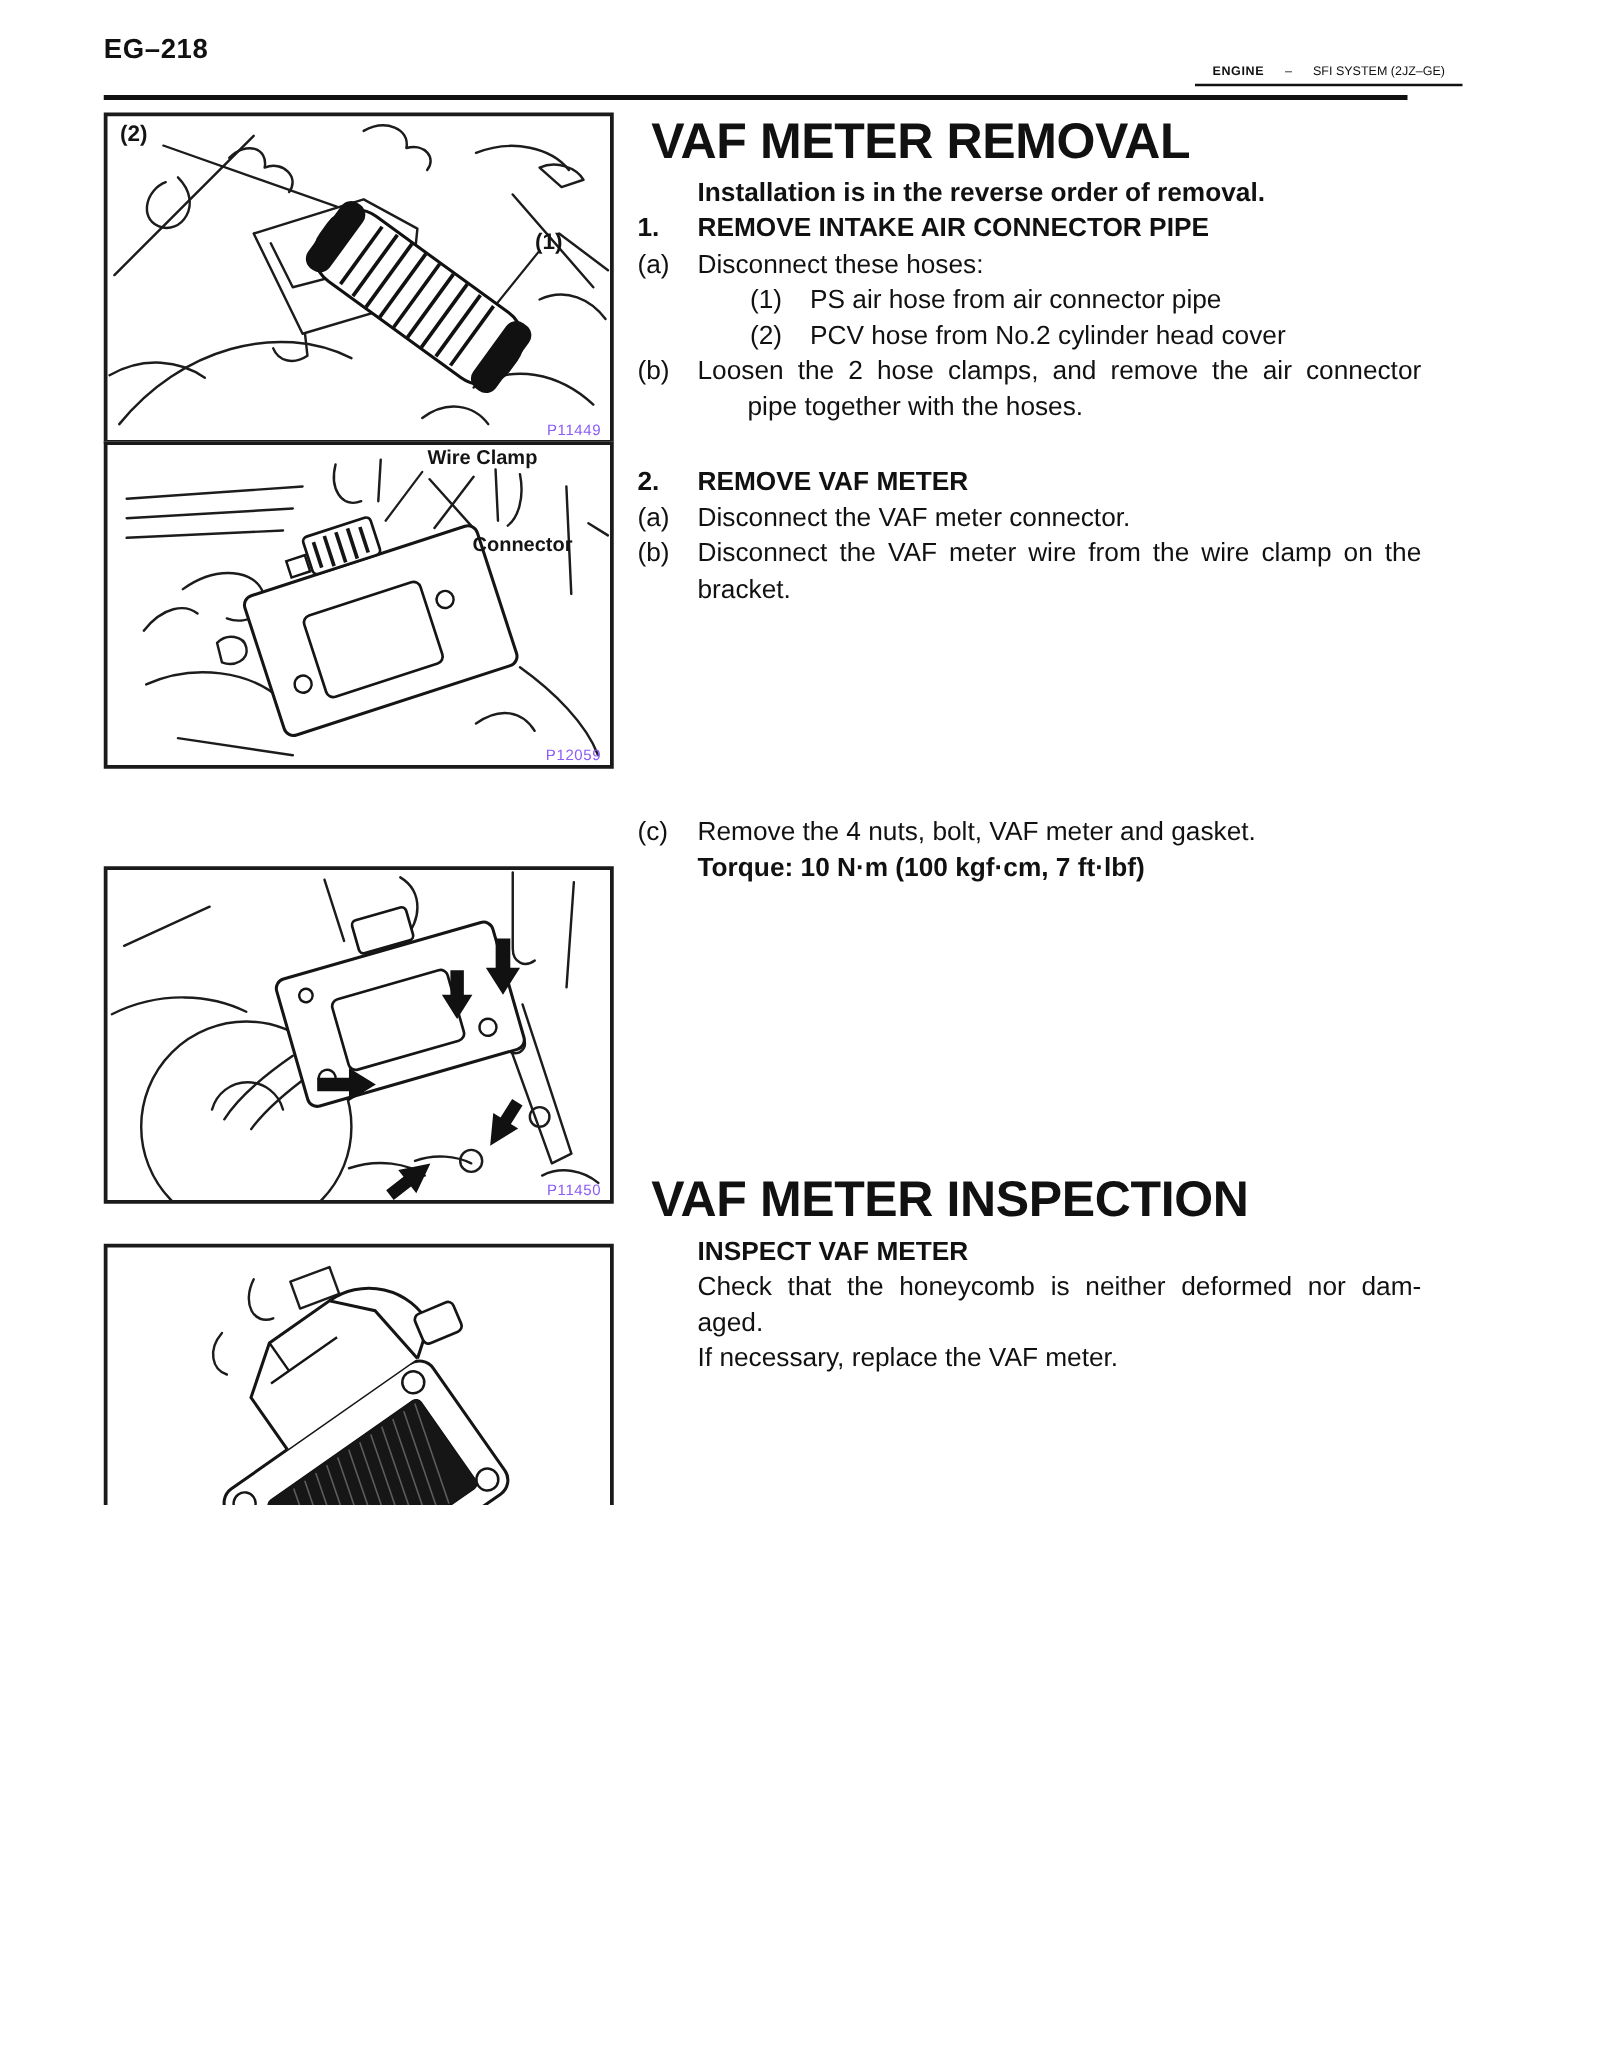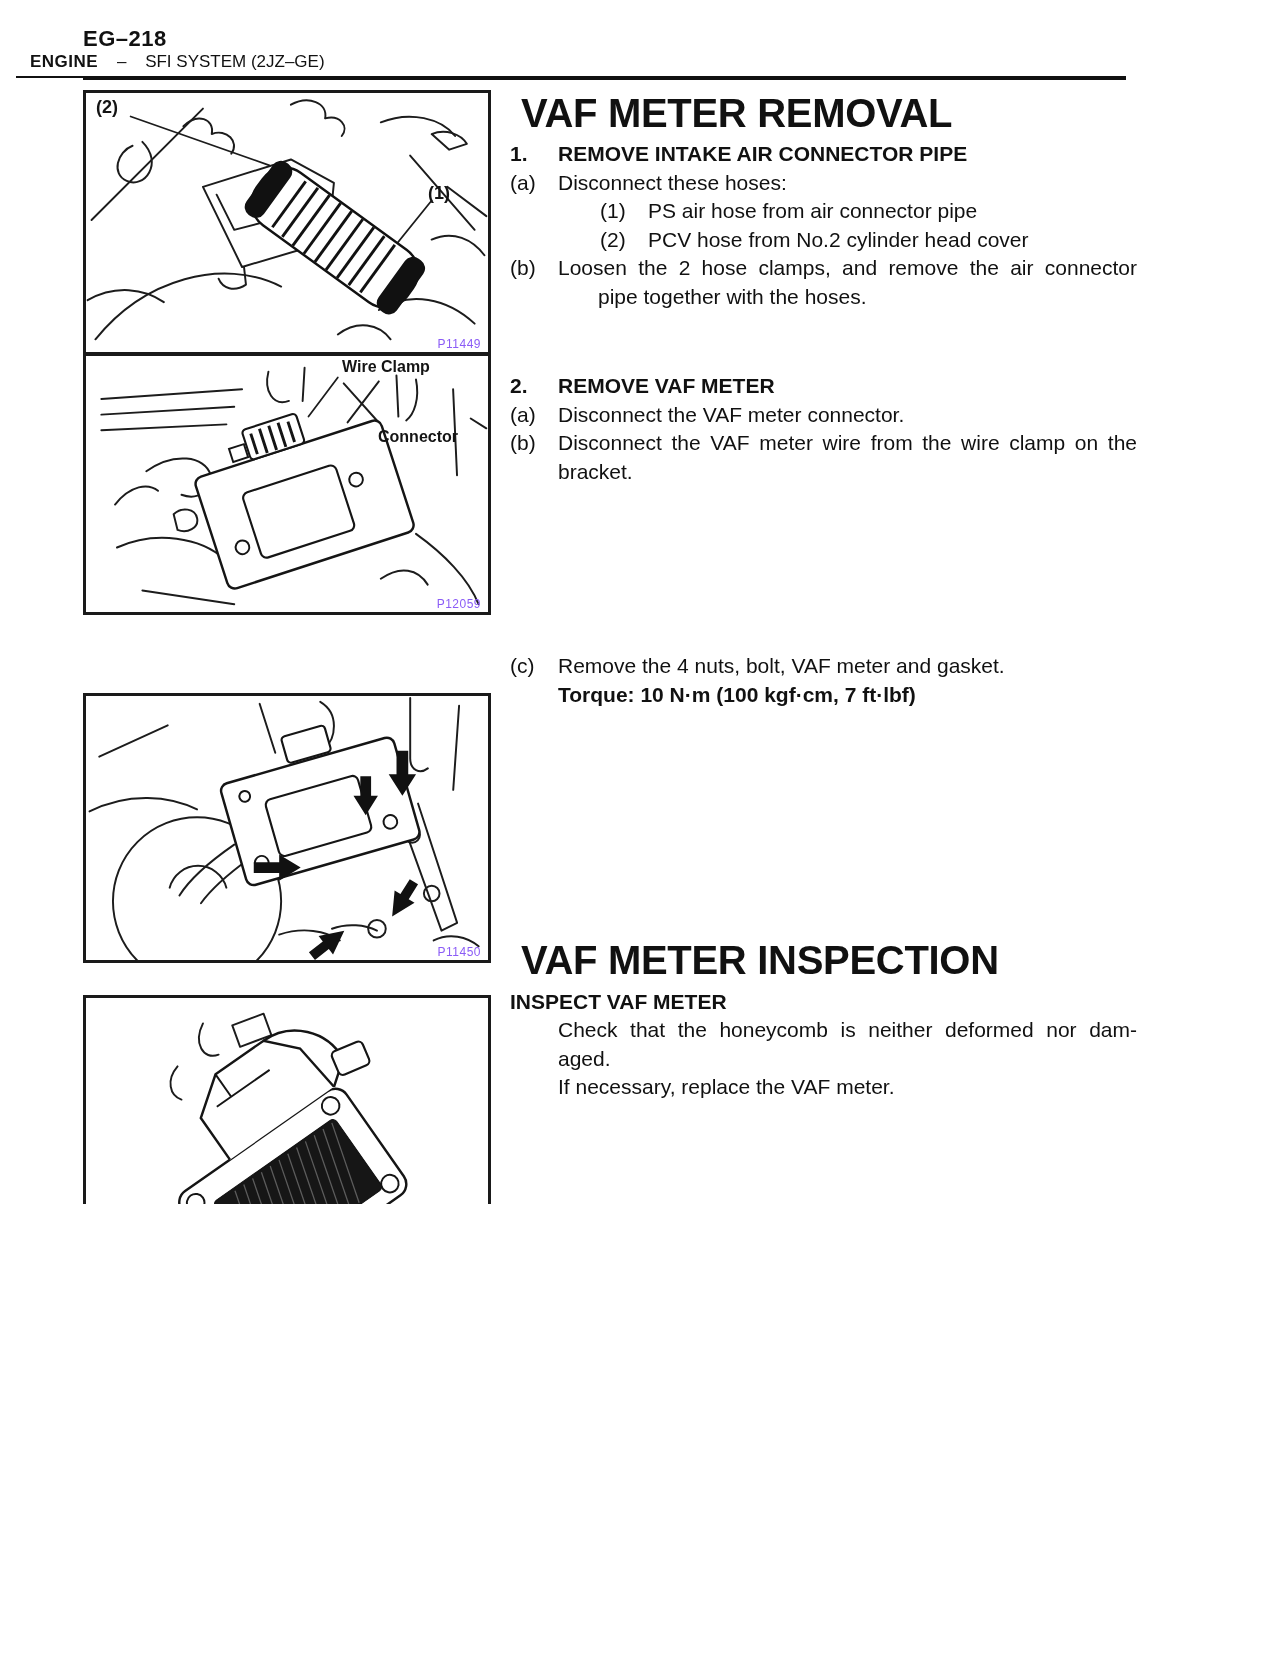--- a/index.html
+++ b/index.html
@@ -12,21 +12,21 @@
     color:#111;
     overflow:hidden;
   }
   
   .page-code{
     position:absolute; left:83px; top:26px;
     font-size:22px; font-weight:700; letter-spacing:.5px;
   }
   .header-center{
     position:absolute; left:16px; right:110px; top:52px;
-    text-align:left; font-size:17px;
+    text-align:right; font-size:10px;
   }
   .header-center .inner{
     display:inline-block; border-bottom:2px solid #111; padding:0 14px 4px 14px;
   }
   .hdr-section{font-weight:700; letter-spacing:.5px;}
   .hdr-sep{padding:0 14px;}
   .header-rule{
     position:absolute; left:83px; width:1043px; top:76px; height:3.5px;
     background:#111;
   }
@@ -57,21 +57,21 @@
   .row{display:flex; font-size:21px; line-height:28.5px;}
   .row .lbl{flex:0 0 48px;}
   .row .txt{flex:1;}
   .row.bold{font-weight:700;}
   .row.sub{margin-left:90px;}
   .jfull{text-align:justify; text-align-last:justify;}
   .torque{
     font-size:21px; font-weight:700; line-height:28.5px; margin-left:48px;
   }
   .bodypar{font-size:21px; line-height:28.5px; margin-left:48px;}
-  .subhead{font-size:21px; font-weight:700; line-height:29px; }
+  .subhead{font-size:21px; font-weight:700; line-height:29px; margin-left:48px;}
 </style>
 </head>
 <body>
 
 <div class="page">
 
   <div class="page-code">EG–218</div>
   <div class="header-center">
     <span class="inner">
       <span class="hdr-section">ENGINE</span>
@@ -245,20 +245,21 @@
         <path d="M-38 -64 L28 -64 M-20 -92 L-20 -64" fill="none" stroke="#151515" stroke-width="2"></path>
         <path d="M40 -92 A56 56 0 0 1 96 -30 L72 -12" fill="none" stroke="#151515" stroke-width="2.5"></path>
         <rect x="78" y="-60" width="34" height="26" rx="5" fill="#ffffff" stroke="#151515" stroke-width="2.2" transform="rotate(12)"></rect>
       </g>
     </svg>
     <span class="figcode">P11412</span>
   </div>
 
   <div class="tblock" style="top:95px;">
     <div class="h1">VAF METER REMOVAL</div>
+    <div class="note">Installation is in the reverse order of removal.</div>
     <div class="row bold">
       <span class="lbl">1.</span>
       <span class="txt">REMOVE INTAKE AIR CONNECTOR PIPE</span>
     </div>
     <div class="row">
       <span class="lbl">(a)</span>
       <span class="txt">Disconnect these hoses:</span>
     </div>
     <div class="row sub">
       <span class="lbl">(1)</span>

